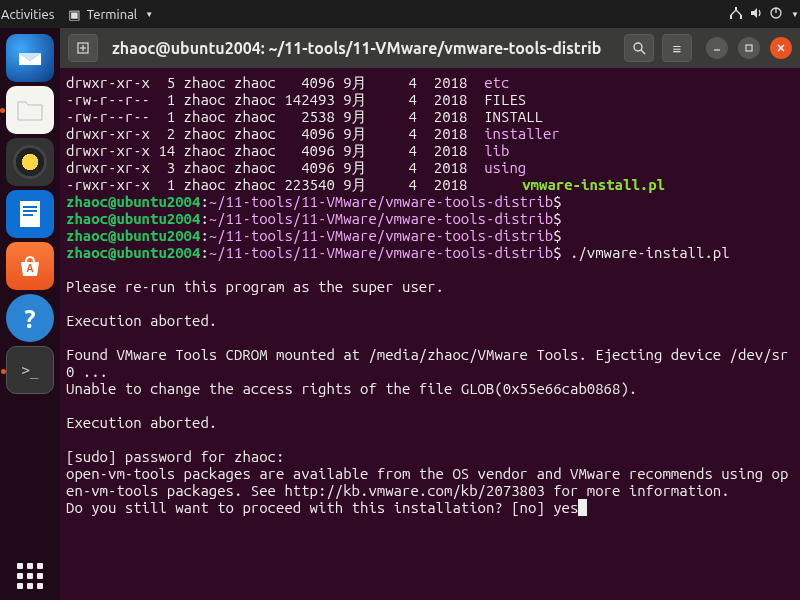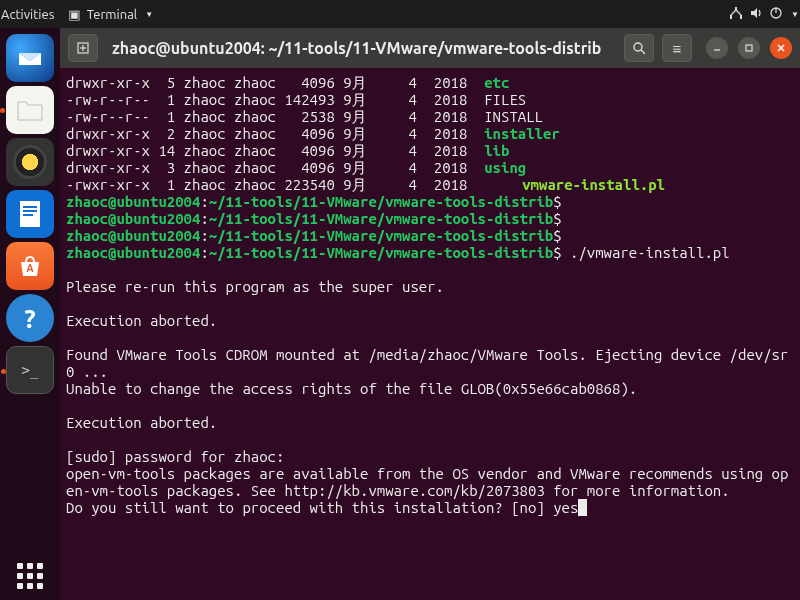--- a/index.html
+++ b/index.html
@@ -91,21 +91,21 @@
   flex:1;
   padding: 6px 6px 4px 6px;
   font-family: "Ubuntu Mono","DejaVu Sans Mono",monospace;
   font-size: 15px;
   line-height: 17px;
   color: #eeeeec;
   white-space: pre;
   overflow: hidden;
 }
 .c-g { color:#22c55e; font-weight:bold; }  
-.c-b { color:#22c55e; font-weight:bold; }
+.c-b { color:#f0abfc; font-weight:normal; }
 .c-x { color:#8ae234; font-weight:bold;margin-left:38px; }  
 .cursor { background:#eeeeec; color:#300a24; }
 .wrap { white-space: pre-wrap; word-break: break-all; }
 </style>
 </head>
 <body>
 
 <div class="topbar">
   <div class="left">
     <div class="item">Activities</div>

